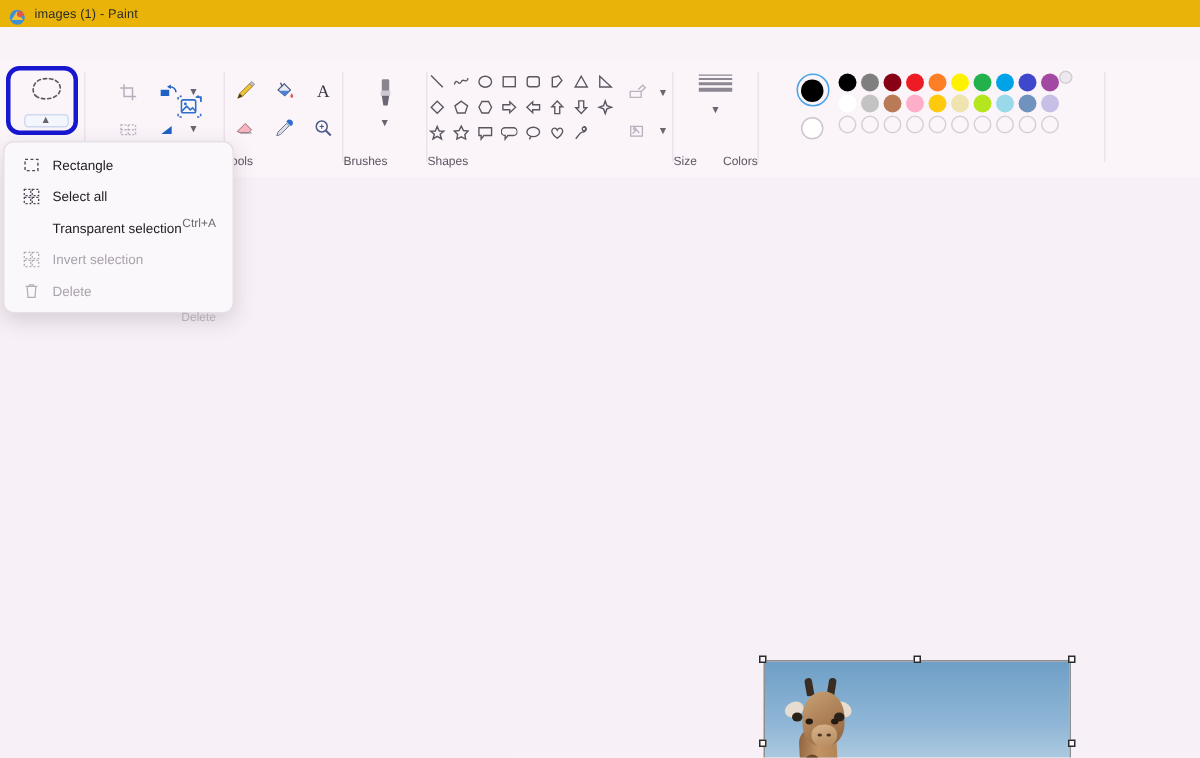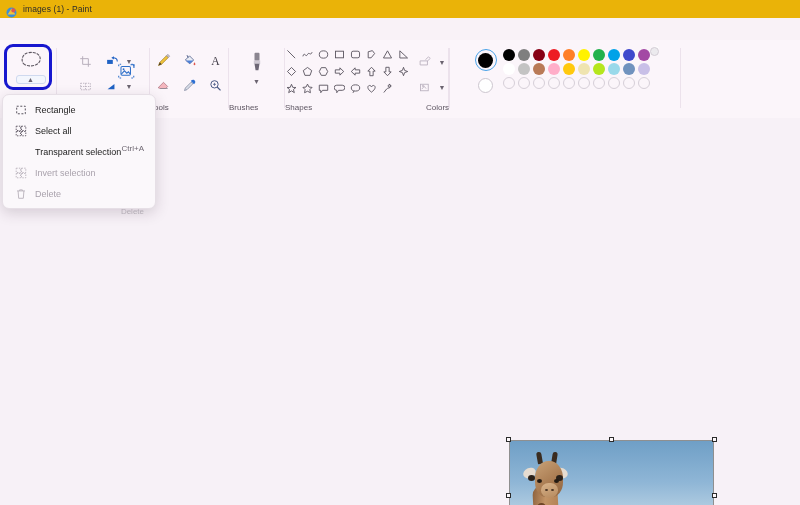--- a/index.html
+++ b/index.html
@@ -530,20 +530,34 @@
               <circle cx="5.6" cy="6" r=".9"></circle>
             </svg>
           </span>
           <span class="chev">▼</span>
         </div>
       </div>
     </div>
 
     <div class="ribbon-sep"></div>
 
+    <div class="group" style="width:56px;">
+      <div class="size-btn">
+        <span>
+          <svg width="26" height="17" viewBox="0 0 28 18" fill="none" stroke="#8d8693">
+            <path d="M2 3.2 H26" stroke-width="1"></path>
+            <path d="M2 6 H26" stroke-width="1.5"></path>
+            <path d="M2 9.4 H26" stroke-width="2.1"></path>
+            <path d="M2 13.6 H26" stroke-width="2.9"></path>
+          </svg>
+        </span>
+        <span class="chev">▼</span>
+      </div>
+      <span class="group-label">Size</span>
+    </div>
 
     <div class="ribbon-sep"></div>
 
     <div class="group" style="width:230px;">
       <div class="colors-area">
         <div class="cur-colors">
           <span class="cur-swatch-outer active">
             <span class="cur-swatch" id="primary-sw" style="background: rgb(0, 0, 0);"></span>
           </span>
           <span class="cur-swatch-outer">

